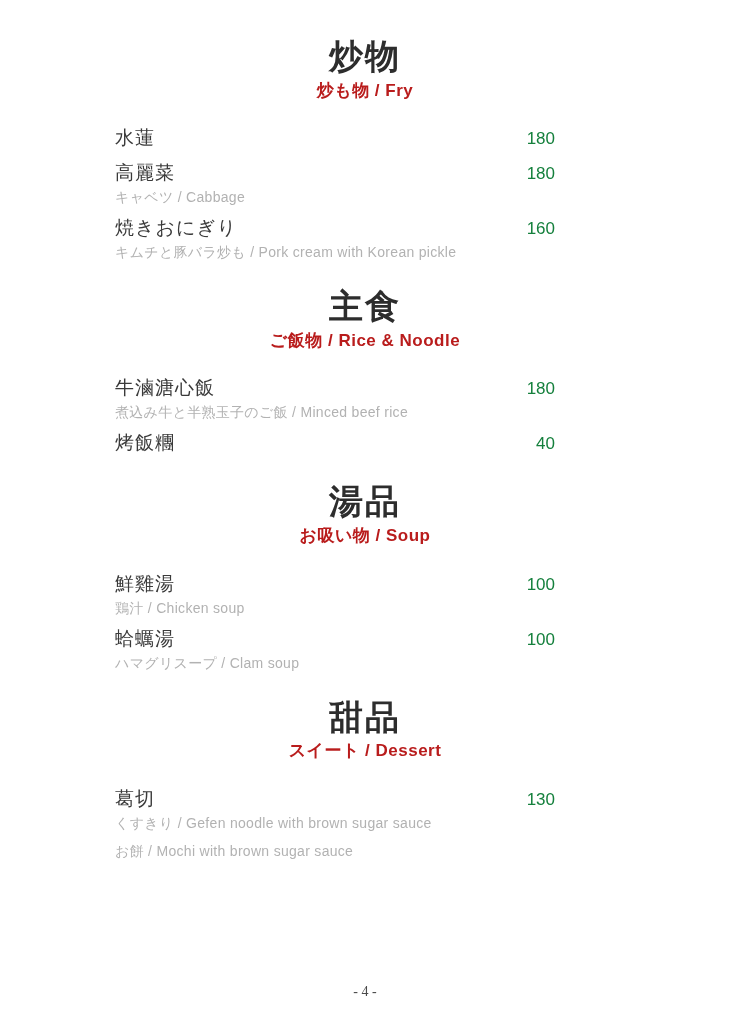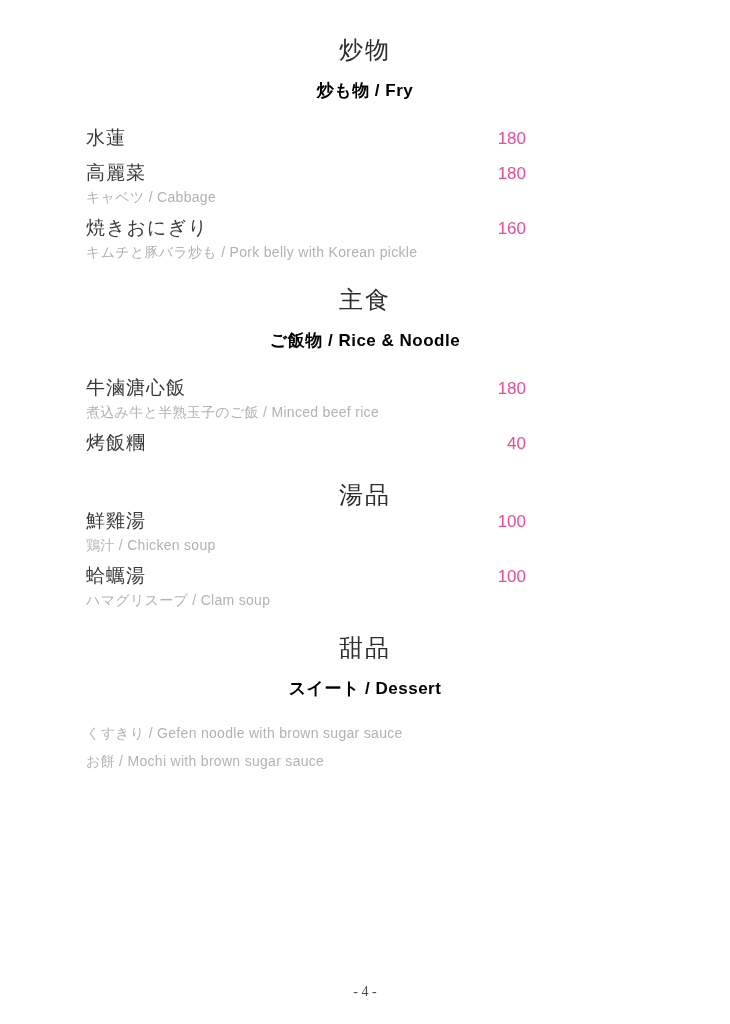--- a/index.html
+++ b/index.html
@@ -15,58 +15,58 @@
     font-family: "Liberation Sans", "DejaVu Sans", sans-serif;
     overflow: hidden;
     box-sizing: border-box;
     padding-top: 36px;
   }
   .menu-section {
     margin-bottom: 26px;
   }
   .section-title {
     text-align: center;
-    font-size: 24px;
+    font-size: 34px;
     line-height: 1.2;
-    font-weight: 400;
+    font-weight: 700;
     color: #2d2d2d;
     letter-spacing: 2px;
   }
   .section-subtitle {
     text-align: center;
     font-size: 17px;
     line-height: 1.2;
     font-weight: 600;
-    color: #000000;
-    margin-top: 16px;
+    color: #b91c1c;
+    margin-top: 4px;
     margin-bottom: 26px;
     letter-spacing: 0.5px;
   }
   .items {
     width: 440px;
-    margin-left: 86px;
+    margin-left: 115px;
   }
   .menu-item {
     margin-bottom: 12px;
   }
   .item-row {
     display: flex;
     justify-content: space-between;
     align-items: baseline;
     line-height: 22px;
   }
   .item-name {
     font-size: 19px;
     font-weight: 500;
     color: #3a3a3a;
     letter-spacing: 1px;
   }
   .item-price {
     font-size: 17px;
-    color: #ec4899;
+    color: #15803d;
   }
   .item-desc {
     font-size: 14px;
     line-height: 16px;
     color: #b2b2b2;
     margin-top: 4px;
     letter-spacing: 0.3px;
   }
   .page-footer {
     position: absolute;
@@ -99,21 +99,21 @@
           <span class="item-name">高麗菜</span>
           <span class="item-price">180</span>
         </div>
         <div class="item-desc">キャベツ / Cabbage</div>
       </div>
       <div class="menu-item">
         <div class="item-row">
           <span class="item-name">焼きおにぎり</span>
           <span class="item-price">160</span>
         </div>
-        <div class="item-desc">キムチと豚バラ炒も / Pork belly with Korean pickle</div>
+        <div class="item-desc">キムチと豚バラ炒も / Pork cream with Korean pickle</div>
       </div>
     </div>
   </div>
 
   <div class="menu-section">
     <div class="section-title">主食</div>
     <div class="section-subtitle">ご飯物 / Rice &amp; Noodle</div>
     <div class="items">
       <div class="menu-item">
         <div class="item-row">
@@ -126,20 +126,21 @@
         <div class="item-row">
           <span class="item-name">烤飯糰</span>
           <span class="item-price">40</span>
         </div>
       </div>
     </div>
   </div>
 
   <div class="menu-section">
     <div class="section-title">湯品</div>
+    <div class="section-subtitle">お吸い物 / Soup</div>
     <div class="items">
       <div class="menu-item">
         <div class="item-row">
           <span class="item-name">鮮雞湯</span>
           <span class="item-price">100</span>
         </div>
         <div class="item-desc">鶏汁 / Chicken soup</div>
       </div>
       <div class="menu-item">
         <div class="item-row">
@@ -149,20 +150,24 @@
         <div class="item-desc">ハマグリスープ / Clam soup</div>
       </div>
     </div>
   </div>
 
   <div class="menu-section">
     <div class="section-title">甜品</div>
     <div class="section-subtitle">スイート / Dessert</div>
     <div class="items">
       <div class="menu-item">
+        <div class="item-row">
+          <span class="item-name">葛切</span>
+          <span class="item-price">130</span>
+        </div>
         <div class="item-desc">くすきり / Gefen noodle with brown sugar sauce</div>
       </div>
       <div class="menu-item">
         <div class="item-desc">お餅 / Mochi with brown sugar sauce</div>
       </div>
     </div>
   </div>
 
   <div class="page-footer">- 4 -</div>
 

